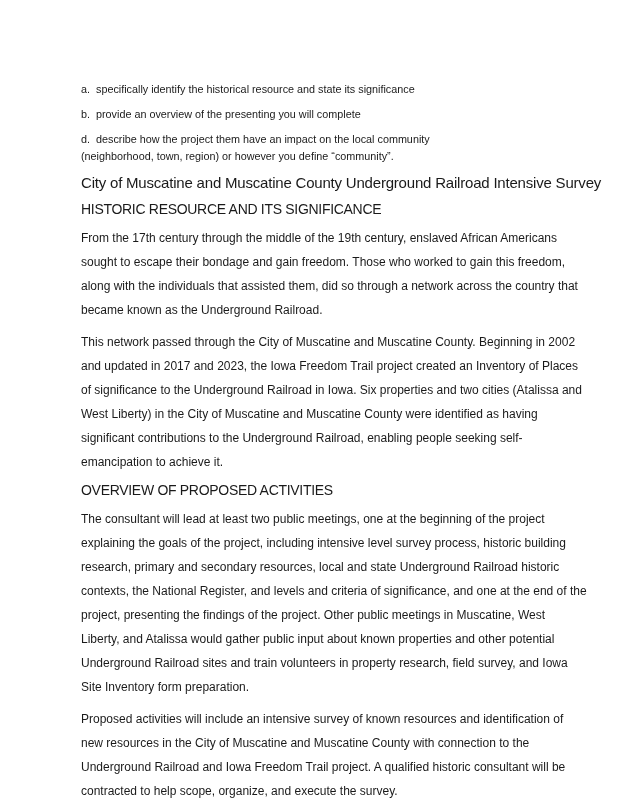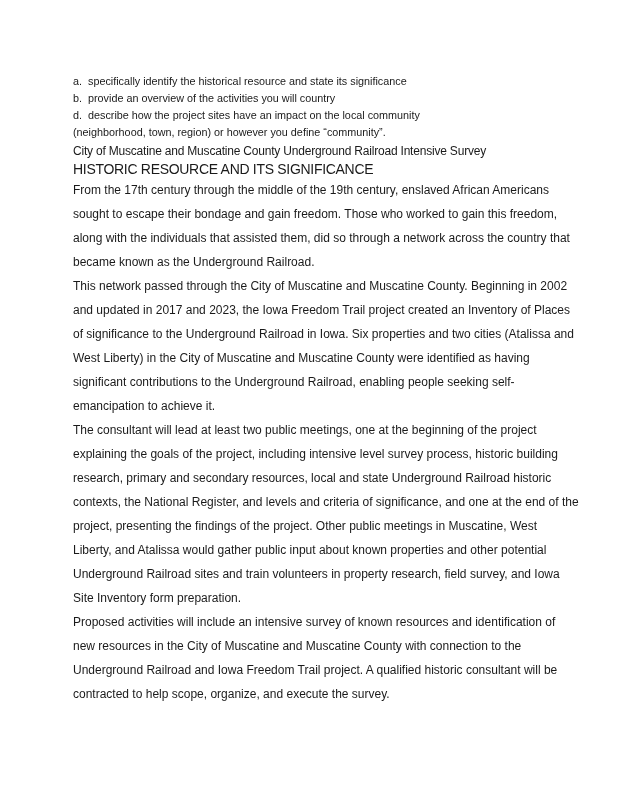--- a/index.html
+++ b/index.html
@@ -12,32 +12,32 @@
     width: 618px;
     height: 800px;
     box-sizing: border-box;
     padding: 73px 20px 0 73px;
     background: #ffffff;
     overflow: hidden;
     font-family: "Liberation Sans", "DejaVu Sans", sans-serif;
     color: #1a1a1a;
   }
   .page p, .page h1, .page h2 {
-    margin: 0;
+    margin: 8px;
     padding: 0;
     font-weight: normal;
   }
   .list-item {
     font-size: 10.8px;
     line-height: 17px;
     white-space: pre;
     margin: 0 0 20px 0;
   }
   .doc-title {
-    font-size: 12px;
+    font-size: 15px;
     line-height: 20px;
     font-weight: bold;
     letter-spacing: -0.2px;
     white-space: nowrap;
     margin: 25px 0 7px 0;
   }
   .section-heading {
     font-size: 14px;
     line-height: 17px;
     font-weight: bold;
@@ -51,38 +51,39 @@
     white-space: pre;
     margin: 0 0 7px 0;
   }
 </style>
 </head>
 <body>
 
 <div class="page">
 
   <p class="list-item">a.  specifically identify the historical resource and state its significance</p>
-  <p class="list-item">b.  provide an overview of the activities you will country</p>
-  <p class="list-item">d.  describe how the project sites have an impact on the local community
+  <p class="list-item">b.  provide an overview of the presenting you will complete</p>
+  <p class="list-item">d.  describe how the project them have an impact on the local community
 (neighborhood, town, region) or however you define “community”.</p>
 
   <h1 class="doc-title">City of Muscatine and Muscatine County Underground Railroad Intensive Survey</h1>
 
   <h2 class="section-heading">HISTORIC RESOURCE AND ITS SIGNIFICANCE</h2>
   <p class="para">From the 17th century through the middle of the 19th century, enslaved African Americans
 sought to escape their bondage and gain freedom. Those who worked to gain this freedom,
 along with the individuals that assisted them, did so through a network across the country that
 became known as the Underground Railroad.</p>
   <p class="para">This network passed through the City of Muscatine and Muscatine County. Beginning in 2002
 and updated in 2017 and 2023, the Iowa Freedom Trail project created an Inventory of Places
 of significance to the Underground Railroad in Iowa. Six properties and two cities (Atalissa and
 West Liberty) in the City of Muscatine and Muscatine County were identified as having
 significant contributions to the Underground Railroad, enabling people seeking self-
 emancipation to achieve it.</p>
 
+  <h2 class="section-heading">OVERVIEW OF PROPOSED ACTIVITIES</h2>
   <p class="para">The consultant will lead at least two public meetings, one at the beginning of the project
 explaining the goals of the project, including intensive level survey process, historic building
 research, primary and secondary resources, local and state Underground Railroad historic
 contexts, the National Register, and levels and criteria of significance, and one at the end of the
 project, presenting the findings of the project. Other public meetings in Muscatine, West
 Liberty, and Atalissa would gather public input about known properties and other potential
 Underground Railroad sites and train volunteers in property research, field survey, and Iowa
 Site Inventory form preparation.</p>
   <p class="para">Proposed activities will include an intensive survey of known resources and identification of
 new resources in the City of Muscatine and Muscatine County with connection to the

